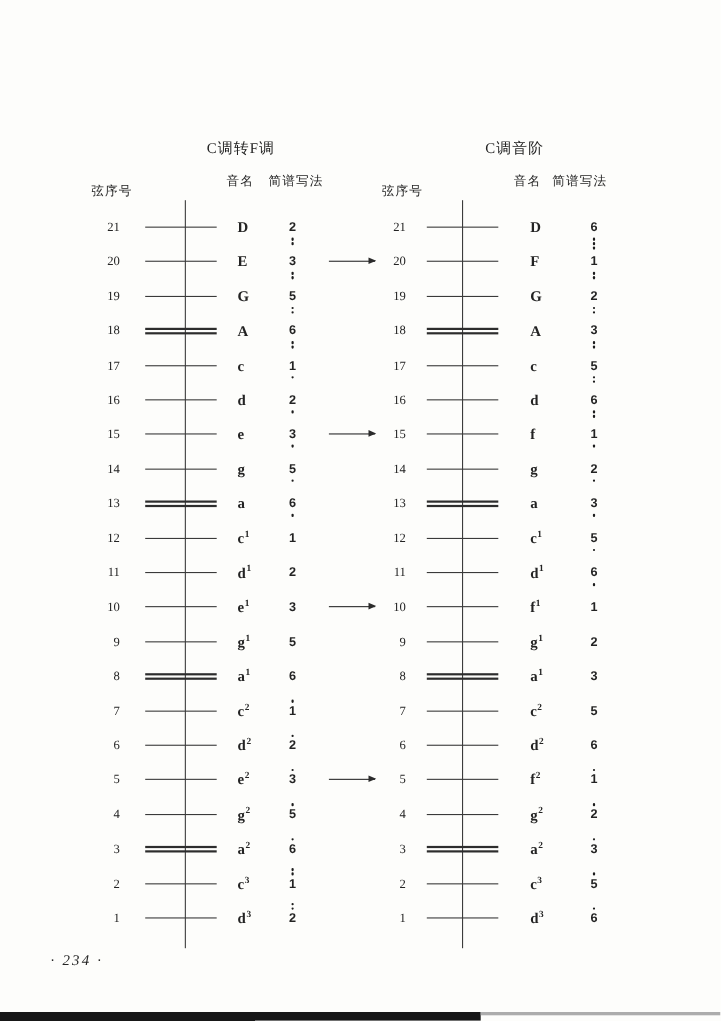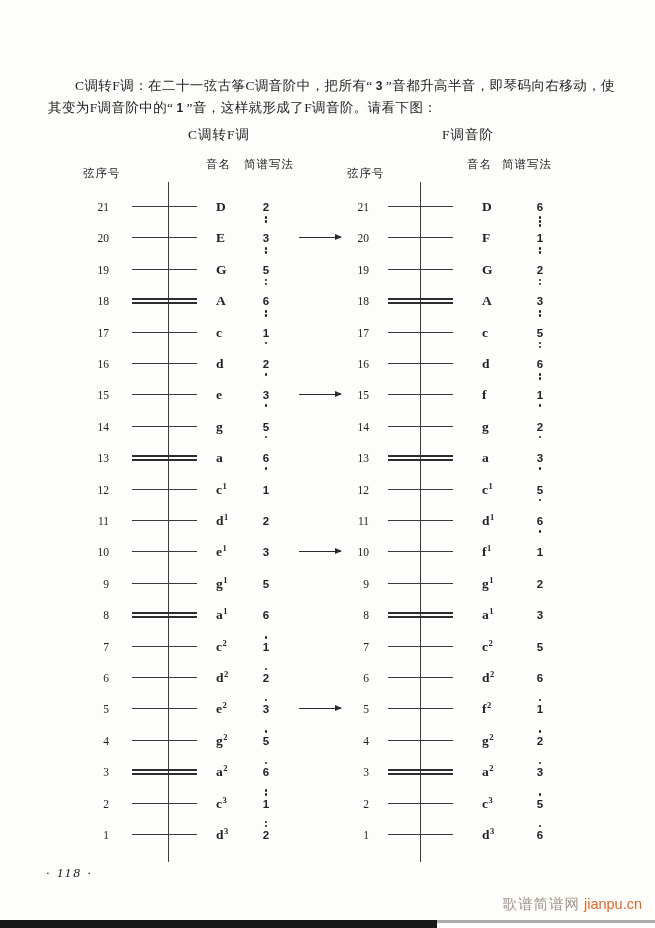--- a/index.html
+++ b/index.html
@@ -54,24 +54,23 @@
   .wm-site { color:#a3958a; letter-spacing:1px; }
   .wm-url  { color:#e0662c; }
   .bbar-dark  { position:absolute; left:0;    top:920px; width:437px; height:8px; background:#171717; }
   .bbar-light { position:absolute; left:437px; top:920px; width:218px; height:3px; background:#acacac; }
 </style>
 </head>
 <body>
 
 <div class="page">
 
-  <p class="para"><span>C调转F调：在二十一弦古筝C调音阶中，把所有“</span><b>3</b><span>”音都升高半音，即琴码向右移动，使其变为F调音阶中的“</span><b>1</b><span>”音，这样就形成了F调音阶。请看下图：</span></p>
 
   <div class="title" id="title-c">C调转F调</div>
-  <div class="title" id="title-f">F调音阶</div>
+  <div class="title" id="title-f">C调音阶</div>
 
   <div class="colhdr" id="hdr-string-c">弦序号</div>
   <div class="colhdr" id="hdr-note-c">音名</div>
   <div class="colhdr" id="hdr-notn-c">简谱写法</div>
   <div class="colhdr" id="hdr-string-f">弦序号</div>
   <div class="colhdr" id="hdr-note-f">音名</div>
   <div class="colhdr" id="hdr-notn-f">简谱写法</div>
 
   <div class="vline" id="vline-c"></div>
   <div class="vline" id="vline-f"></div>
@@ -321,22 +320,18 @@
           <div class="dot"></div>
         </div></div>
       <div class="snum" style="left: 341px; top: 828px;">1</div>
       <div class="sline" style="left: 388px; top: 834px;"></div>
       <div class="note" style="left: 482px; top: 827px;">d<sup>3</sup></div>
       <div class="notn" style="left: 533px; top: 828px;">6<div class="dots above">
           <div class="dot"></div>
         </div></div>
     </div>
 
-  <div class="pagenum">· 118 ·</div>
-
-  <div class="watermark">
-    <span class="wm-site">歌谱简谱网</span>
-    <span class="wm-url">jianpu.cn</span>
-  </div>
+  <div class="pagenum">· 234 ·</div>
+
 
   <div class="bbar-dark"></div>
   <div class="bbar-light"></div>
 </div>
 
 </body></html>

